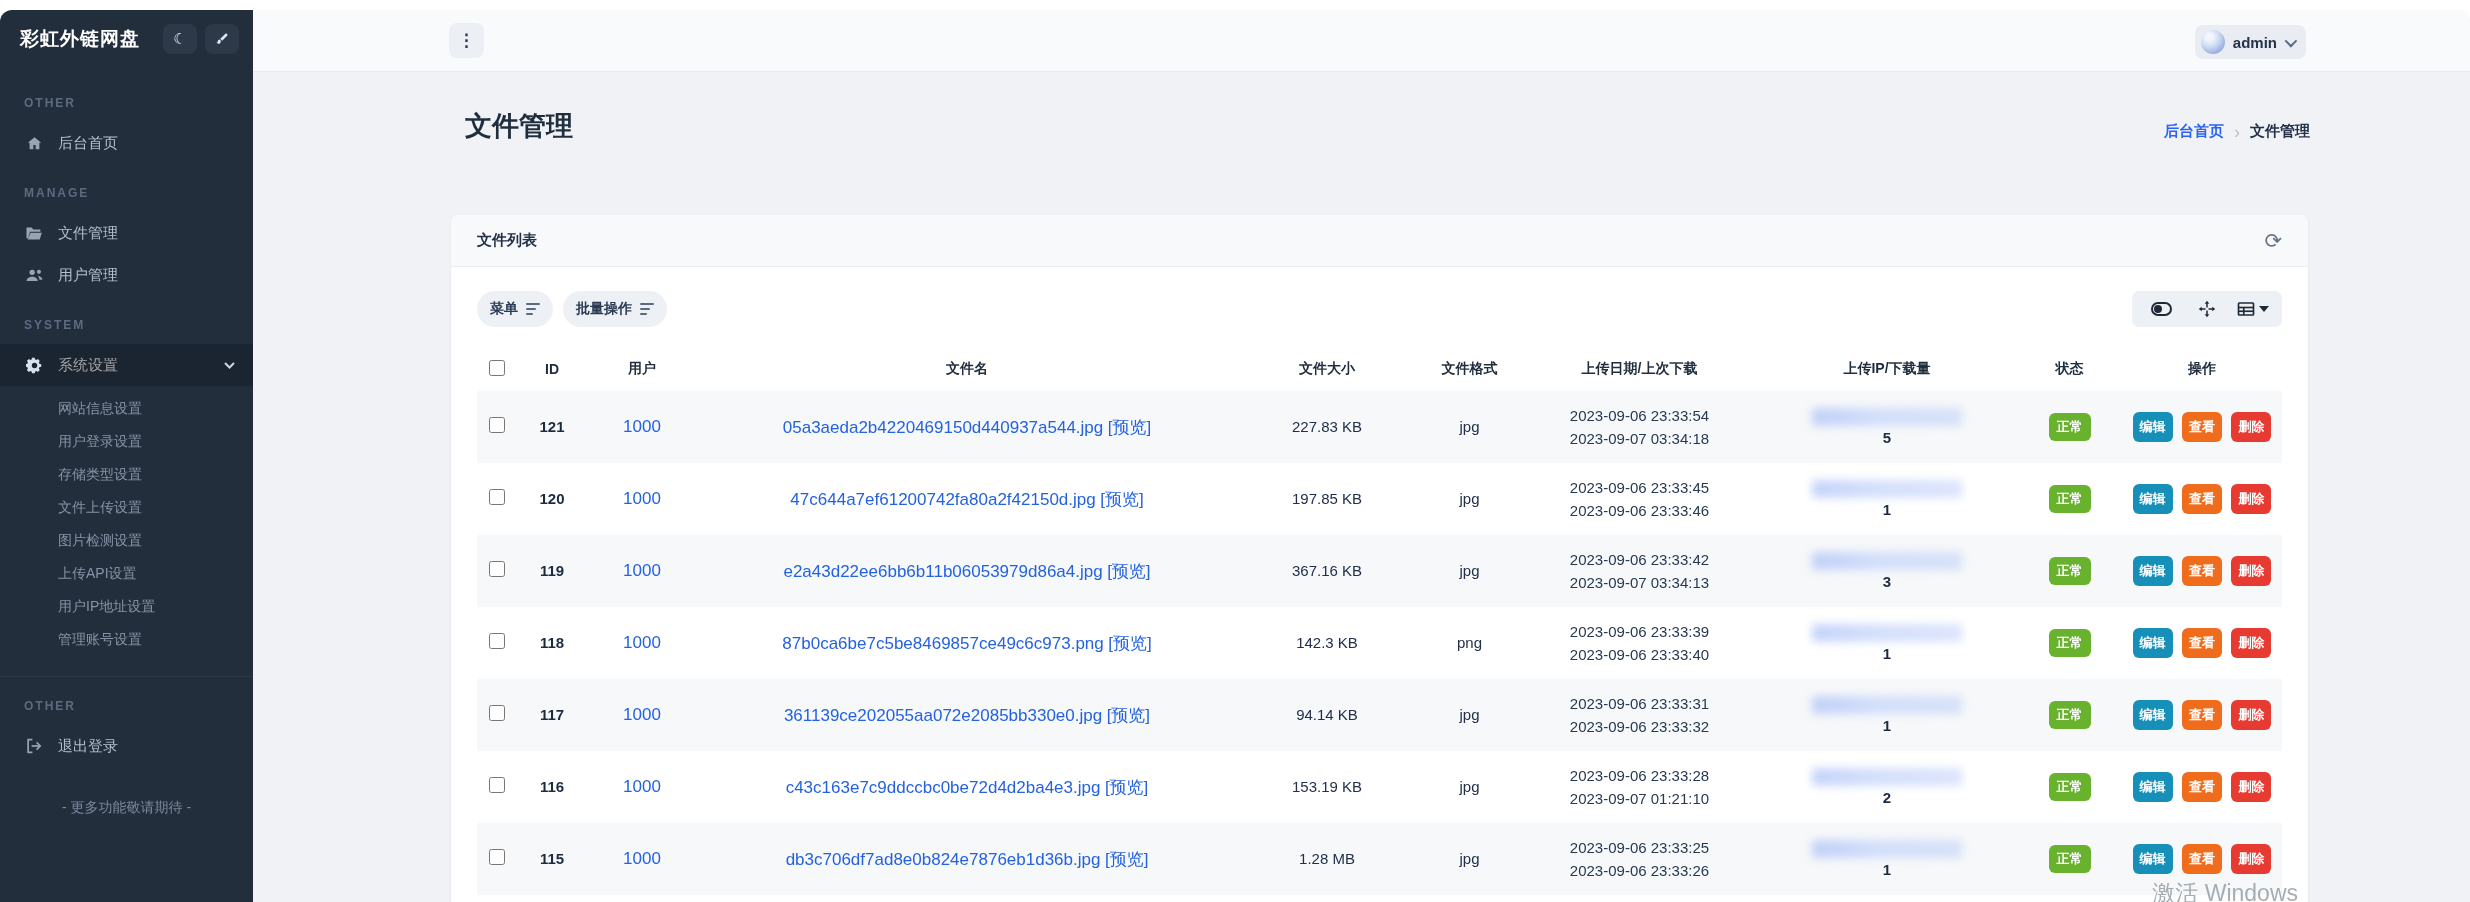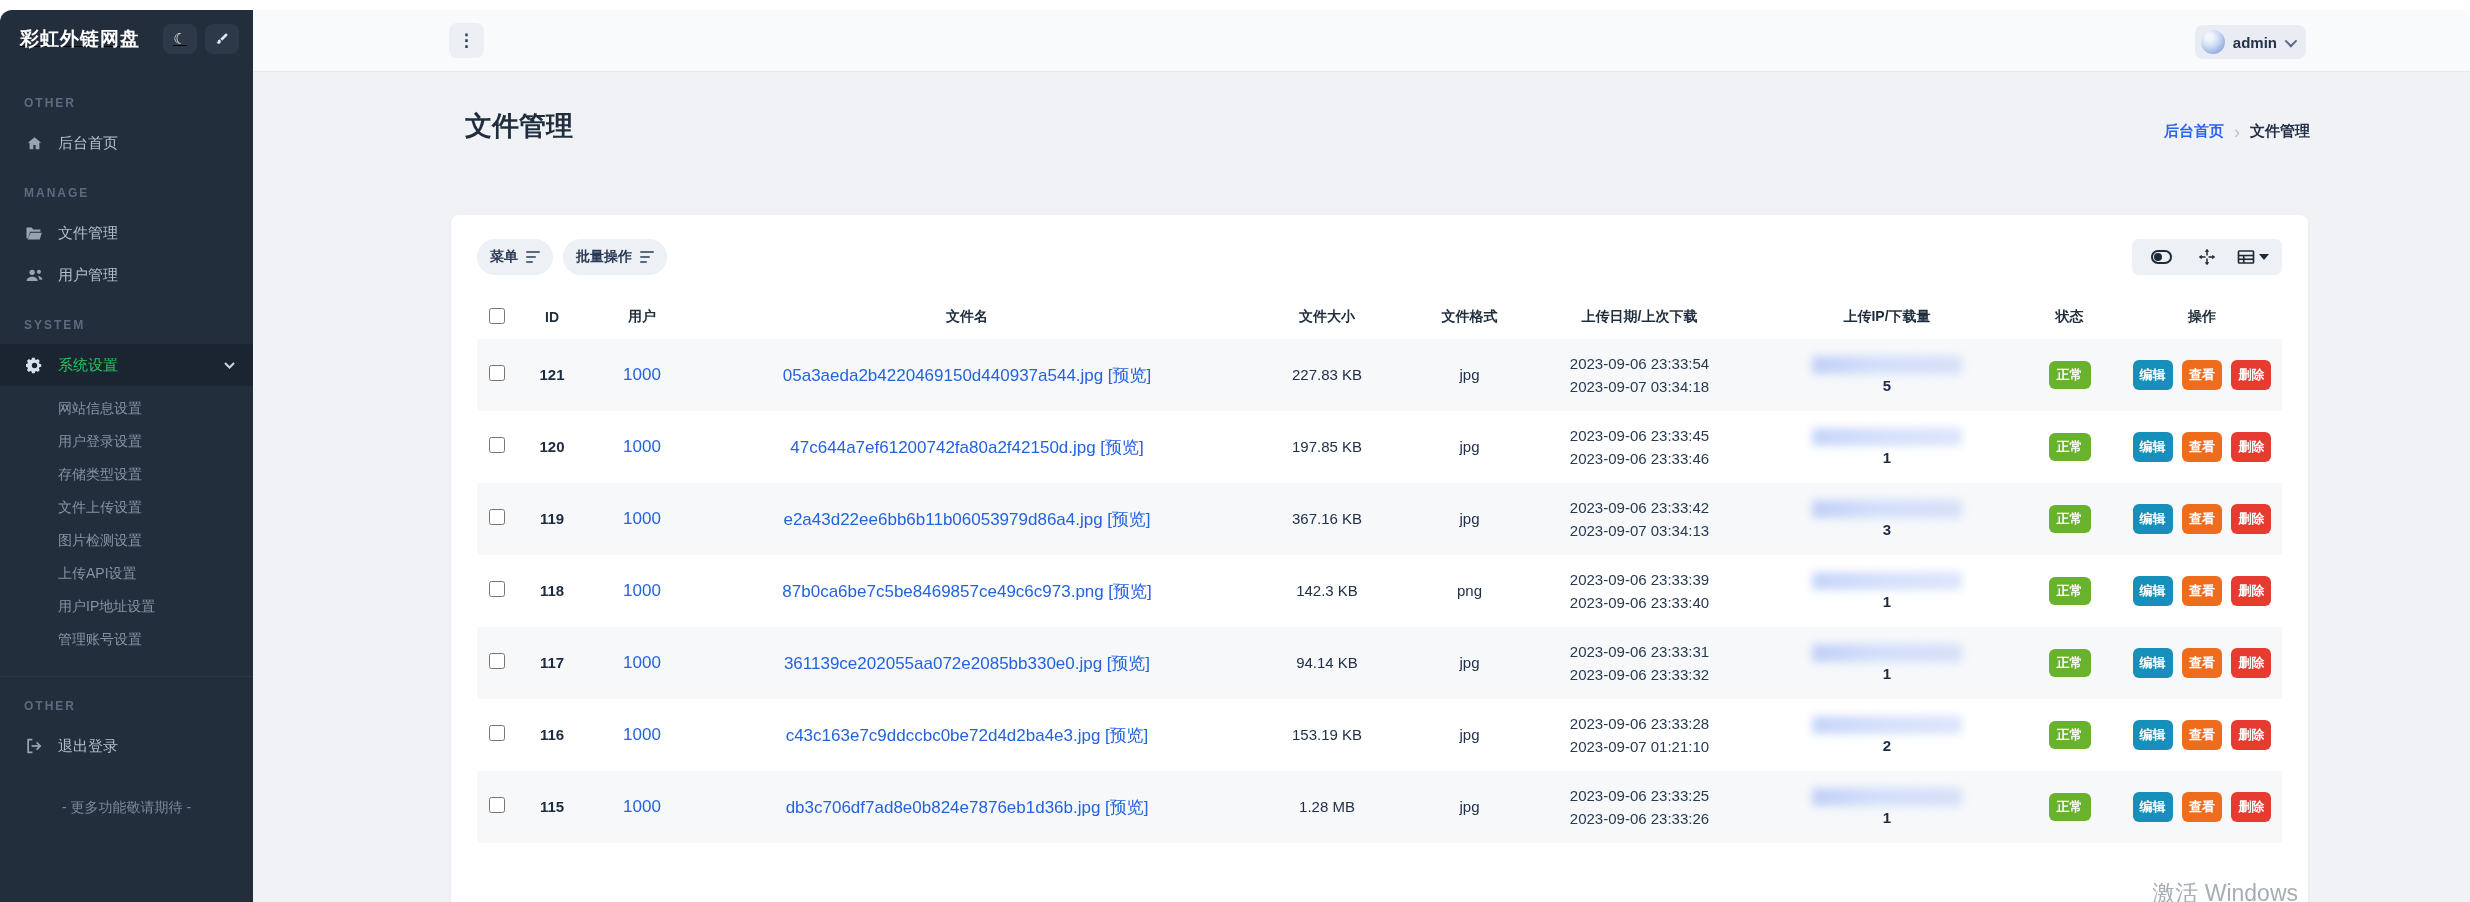--- a/index.html
+++ b/index.html
@@ -6,32 +6,32 @@
   html,body { width:2470px; height:902px; background:#ffffff; overflow:hidden;
     font-family:"Liberation Sans","DejaVu Sans",sans-serif; }
 
   
   .sidebar { position:absolute; left:0; top:10px; width:253px; bottom:0;
     background:#232e3c; border-top-left-radius:12px; overflow:hidden; }
   .main { position:absolute; left:253px; top:10px; right:0; bottom:0;
     background:#f0f2f6; border-top-right-radius:12px; overflow:hidden; }
 
   
-  .side-header { height:58px; display:flex; align-items:center; padding:0 14px 0 20px; gap:8px;text-decoration:underline; }
+  .side-header { height:58px; display:flex; align-items:center; padding:0 14px 0 20px; gap:8px; }
   .brand { color:#ffffff; font-size:19px; font-weight:bold; letter-spacing:1px; flex:1; }
   .side-iconbtn { width:34px; height:30px; background:#2d3949; border:none; border-radius:8px;
     color:#dfe6ee; font-size:15px; display:flex; align-items:center; justify-content:center; cursor:pointer; }
   .side-nav { padding-top:28px; }
   .side-label { padding:0 24px; margin:22px 0 12px; color:#5c6b80; font-size:12px;
     font-weight:bold; letter-spacing:2px; }
   .side-nav .side-label:first-child { margin-top:0; }
   .side-item { height:42px; display:flex; align-items:center; gap:14px; padding:0 18px 0 24px;
     color:#b4bfcb; font-size:15px; cursor:pointer; }
   .side-item .ic { width:20px; display:flex; justify-content:center; color:#97a4b4; }
-  .side-item.active { background:#1b2431; color:#22c55e; }
+  .side-item.active { background:#1b2431; color:#a3a3a3; }
   .side-item.active .ic { color:#d8e0ea; }
   .side-item .grow { flex:1; }
   .submenu { padding:6px 0 4px; }
   .subitem { height:33px; line-height:33px; padding-left:58px; color:#8693a6; font-size:14px; cursor:pointer; }
   .side-divider { border-top:1px solid #2d3846; margin-top:16px; }
   .side-foot { margin-top:32px; text-align:center; color:#7b889c; font-size:14px; }
 
   
   .topbar { position:absolute; left:0; right:0; top:0; height:62px; background:#f8fafc;
     border-bottom:1px solid #e7eaef; border-top-right-radius:12px; }
@@ -206,20 +206,26 @@
   </div>
 
   <h1 class="page-title">文件管理</h1>
   <div class="breadcrumb">
     <a class="bc-link">后台首页</a>
     <span class="bc-sep">›</span>
     <span class="bc-current">文件管理</span>
   </div>
 
   <section class="card">
+    <div class="card-header">
+      <span class="card-title">文件列表</span>
+      <button class="refresh-btn">
+        <span>⟳</span>
+      </button>
+    </div>
     <div class="card-body">
       <div class="toolbar">
         <button class="tool-btn">
           <span>菜单</span>
           <span class="sort-lines">
               <i></i>
               <i></i>
               <i></i>
             </span>
         </button>

